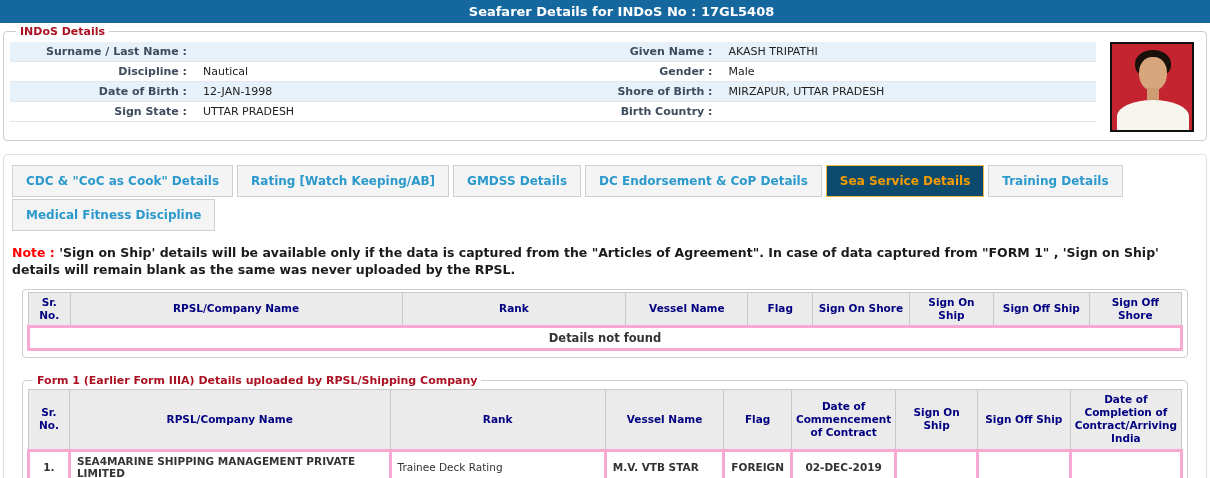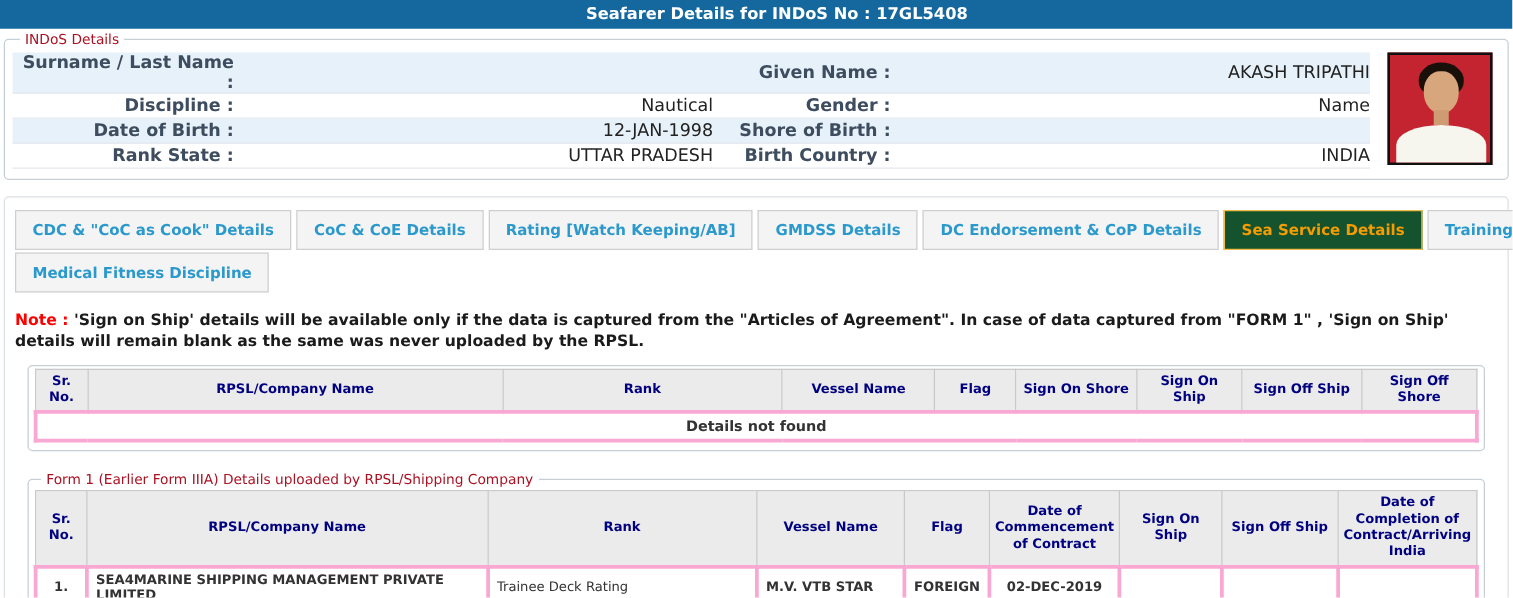--- a/index.html
+++ b/index.html
@@ -12,34 +12,34 @@
     background:#15689e; color:#ffffff;
     text-align:center; font-size:13px; font-weight:bold;padding-left:33px;
   }
 
   
   fieldset {
     border:1px solid #c6ced6; border-radius:4px;
     margin:2px 3px 0 3px; padding:2px 6px 8px 6px;
   }
   legend {
-    color:#aa1122; font-weight:normal; font-size:11px; padding:0 4px; margin-left:6px;
+    color:#aa1122; font-weight:bold; font-size:11px; padding:0 4px; margin-left:6px;
   }
 
   
   .details-body { display:flex; align-items:flex-start; padding:2px 0 0 0; }
   .details-grid { flex:1 1 auto; }
   .d-row {
     display:grid; grid-template-columns:185px 1fr 150px 1fr;
-    min-height:20px; align-items:center; font-size:14px;
+    min-height:20px; align-items:center; font-size:11px;
     border-bottom:1px solid #e3e8ee;
   }
   .d-row.stripe { background:#e7f1f9; }
   .d-label { text-align:right; padding-right:8px; font-weight:bold; color:#3d4c5e; }
-  .d-value { text-align:right; padding-left:8px; color:#222222; }
+  .d-value { text-align:left; padding-left:8px; color:#222222; }
 
   .photo-box {
     flex:none; width:84px; height:90px; margin:0 6px 0 14px;
     border:2px solid #101010; background:#c32430; position:relative; overflow:hidden;
   }
   .ph-hair { position:absolute; top:6px; left:23px; width:36px; height:28px; background:#191009; border-radius:50% 50% 45% 45%; }
   .ph-face { position:absolute; top:13px; left:27px; width:28px; height:34px; background:#d8a67c; border-radius:46% 46% 50% 50%; }
   .ph-neck { position:absolute; top:44px; left:35px; width:12px; height:12px; background:#cf9b72; }
   .ph-shirt { position:absolute; bottom:-2px; left:5px; width:72px; height:32px; background:#f6f6ee; border-radius:55% 55% 0 0; }
 
@@ -49,21 +49,21 @@
     padding:10px 6px 22px 6px; min-height:312px;
   }
 
   
   .tabs-row { display:flex; gap:4px; margin:0 2px 2px 2px; flex-wrap:nowrap; }
   .tab {
     background:#f4f4f4; border:1px solid #cfcfcf;
     color:#2b99cc; font-weight:bold; font-size:12px;
     padding:8px 13px; cursor:pointer; white-space:nowrap;
   }
-  .tab.active { background:#14532d; border:1px solid #f0bc45; color:#f49c00; }
+  .tab.active { background:#0c4a6e; border:1px solid #f0bc45; color:#f49c00; }
 
   
   .note { margin:14px 16px 10px 2px; font-size:12.5px; font-weight:bold; color:#1b1b1b; max-width:1150px; line-height:1.35; }
   .note-prefix { color:#ff0000; }
 
   
   .tbl-fieldset { margin:8px 12px 0 12px; padding:2px 4px 6px 4px; }
   table.grid { width:100%; border-collapse:collapse; font-size:10.5px; }
   table.grid th {
     background:#ebebeb; border:1px solid #c9c9c9; color:#000080;
@@ -88,48 +88,47 @@
       <div class="d-row stripe">
         <span class="d-label">Surname / Last Name :</span>
         <span class="d-value"></span>
         <span class="d-label">Given Name :</span>
         <span class="d-value">AKASH TRIPATHI</span>
       </div>
       <div class="d-row">
         <span class="d-label">Discipline :</span>
         <span class="d-value">Nautical</span>
         <span class="d-label">Gender :</span>
-        <span class="d-value">Name</span>
+        <span class="d-value">Male</span>
       </div>
       <div class="d-row stripe">
         <span class="d-label">Date of Birth :</span>
         <span class="d-value">12-JAN-1998</span>
         <span class="d-label">Shore of Birth :</span>
+        <span class="d-value">MIRZAPUR, UTTAR PRADESH</span>
       </div>
       <div class="d-row">
-        <span class="d-label">Rank State :</span>
+        <span class="d-label">Sign State :</span>
         <span class="d-value">UTTAR PRADESH</span>
         <span class="d-label">Birth Country :</span>
-        <span class="d-value">INDIA</span>
       </div>
     </div>
     <div class="photo-box">
       <div class="ph-hair"></div>
       <div class="ph-face"></div>
       <div class="ph-neck"></div>
       <div class="ph-shirt"></div>
     </div>
   </div>
 </fieldset>
 
 <div class="main-panel">
 
   <div class="tabs-row">
     <div class="tab">CDC &amp; "CoC as Cook" Details</div>
-    <div class="tab">CoC &amp; CoE Details</div>
     <div class="tab">Rating [Watch Keeping/AB]</div>
     <div class="tab">GMDSS Details</div>
     <div class="tab">DC Endorsement &amp; CoP Details</div>
     <div class="tab active">Sea Service Details</div>
     <div class="tab">Training Details</div>
   </div>
   <div class="tabs-row">
     <div class="tab">Medical Fitness Discipline</div>
   </div>
 

